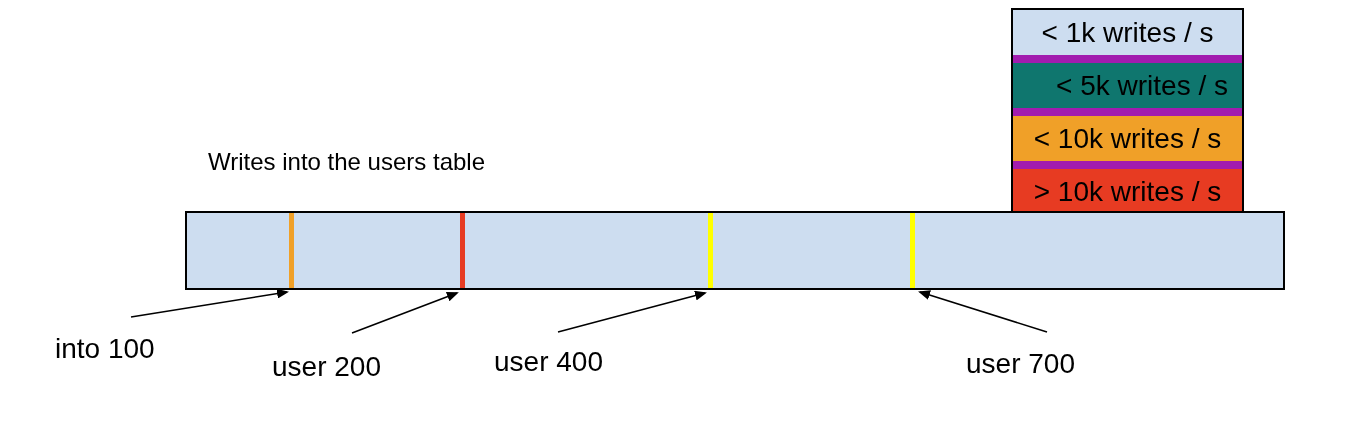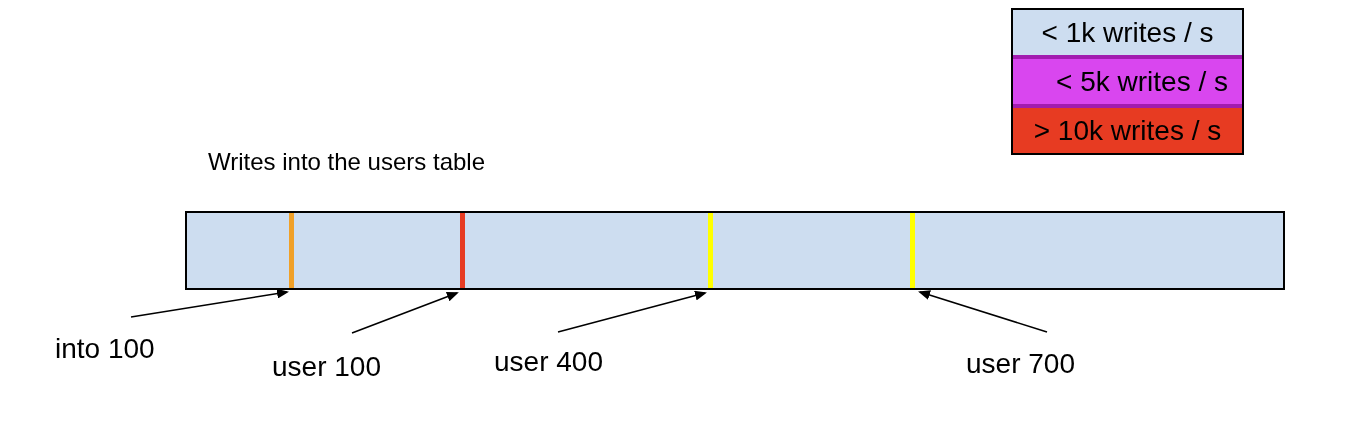--- a/index.html
+++ b/index.html
@@ -32,21 +32,21 @@
     width: 229px;
     border: 2px solid #000000;
   }
   .legend-row {
     height: 45px;
     display: flex;
     align-items: center;
     justify-content: center;
     font-size: 28px;
     white-space: nowrap;
-    border-bottom: 4px solid #a21caf;
+    border-bottom: 8px solid #a21caf;
   }
   .legend-row:last-child { border-bottom: none; }
   
   .users-bar {
     position: absolute;
     left: 185px;
     top: 211px;
     width: 1096px;
     height: 75px;
     border: 2px solid #000000;
@@ -73,21 +73,22 @@
 </style>
 </head>
 <body>
 
 <div class="canvas">
 
   <div class="diagram-title">Writes into the users table</div>
 
   <div class="legend">
     <div class="legend-row" style="background-color: rgb(205, 221, 240);">&lt; 1k writes / s</div>
-    <div class="legend-row" style="background-color: #d946ef; padding-left: 29px;">&lt; 5k writes / s</div>
+    <div class="legend-row" style="background-color: #0f766e; padding-left: 29px;">&lt; 5k writes / s</div>
+    <div class="legend-row" style="background-color: rgb(240, 160, 40);">&lt; 10k writes / s</div>
     <div class="legend-row" style="background-color: rgb(231, 59, 34);">&gt; 10k writes / s</div>
   </div>
 
   <div class="users-bar" style="background-color: rgb(205, 221, 240);">
     <div class="bar-marker" style="left: 102px; background-color: rgb(240, 160, 40);"></div>
     <div class="bar-marker" style="left: 273px; background-color: rgb(231, 59, 34);"></div>
     <div class="bar-marker" style="left: 521px; background-color: rgb(255, 255, 0);"></div>
     <div class="bar-marker" style="left: 723px; background-color: rgb(255, 255, 0);"></div>
   </div>
 
@@ -97,17 +98,17 @@
         <path d="M0,0 L12,5 L0,10 z" fill="#000000"></path>
       </marker>
     </defs>
     <line x1="131" y1="317" x2="287" y2="292" stroke="#000000" stroke-width="1.5" marker-end="url(#arrowhead)"></line>
     <line x1="352" y1="333" x2="457" y2="293" stroke="#000000" stroke-width="1.5" marker-end="url(#arrowhead)"></line>
     <line x1="558" y1="332" x2="705" y2="293" stroke="#000000" stroke-width="1.5" marker-end="url(#arrowhead)"></line>
     <line x1="1047" y1="332" x2="920" y2="292" stroke="#000000" stroke-width="1.5" marker-end="url(#arrowhead)"></line>
   </svg>
 
   <div class="user-label" style="left:55px;  top:334px">into 100</div>
-  <div class="user-label" style="left:272px; top:352px">user 100</div>
+  <div class="user-label" style="left:272px; top:352px">user 200</div>
   <div class="user-label" style="left:494px; top:347px">user 400</div>
   <div class="user-label" style="left:966px; top:349px">user 700</div>
 
 </div>
 
 </body></html>

